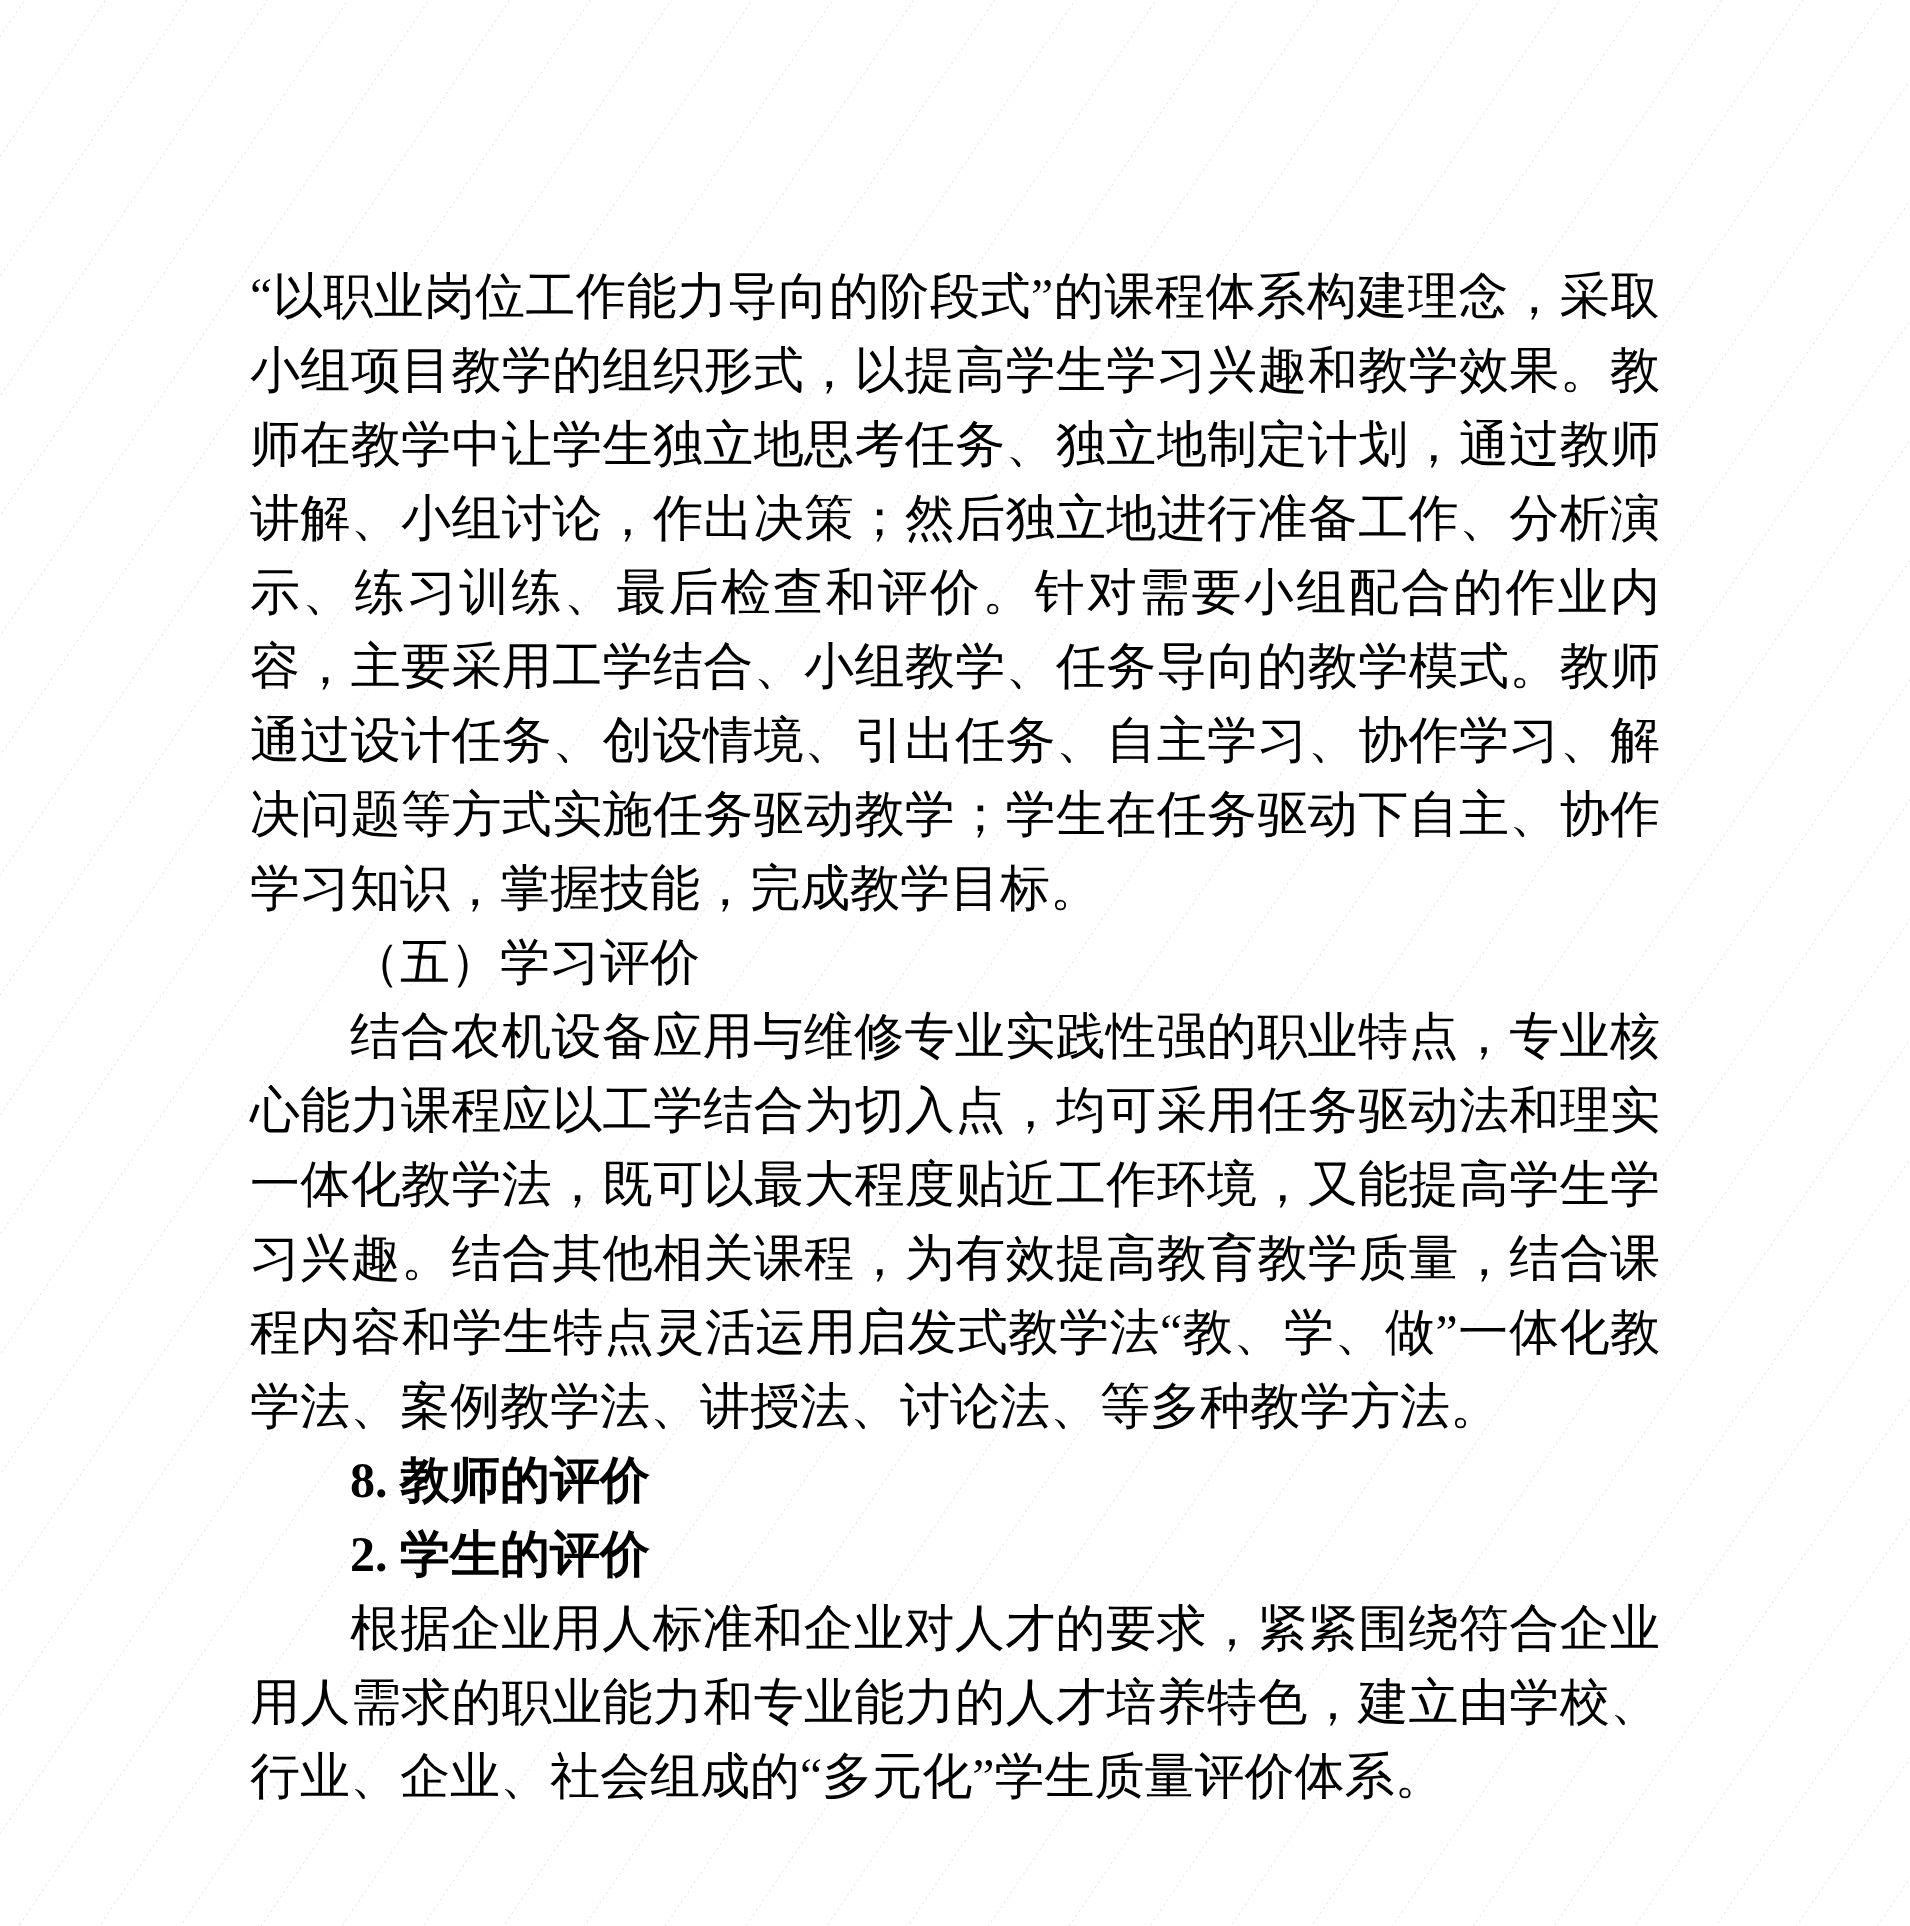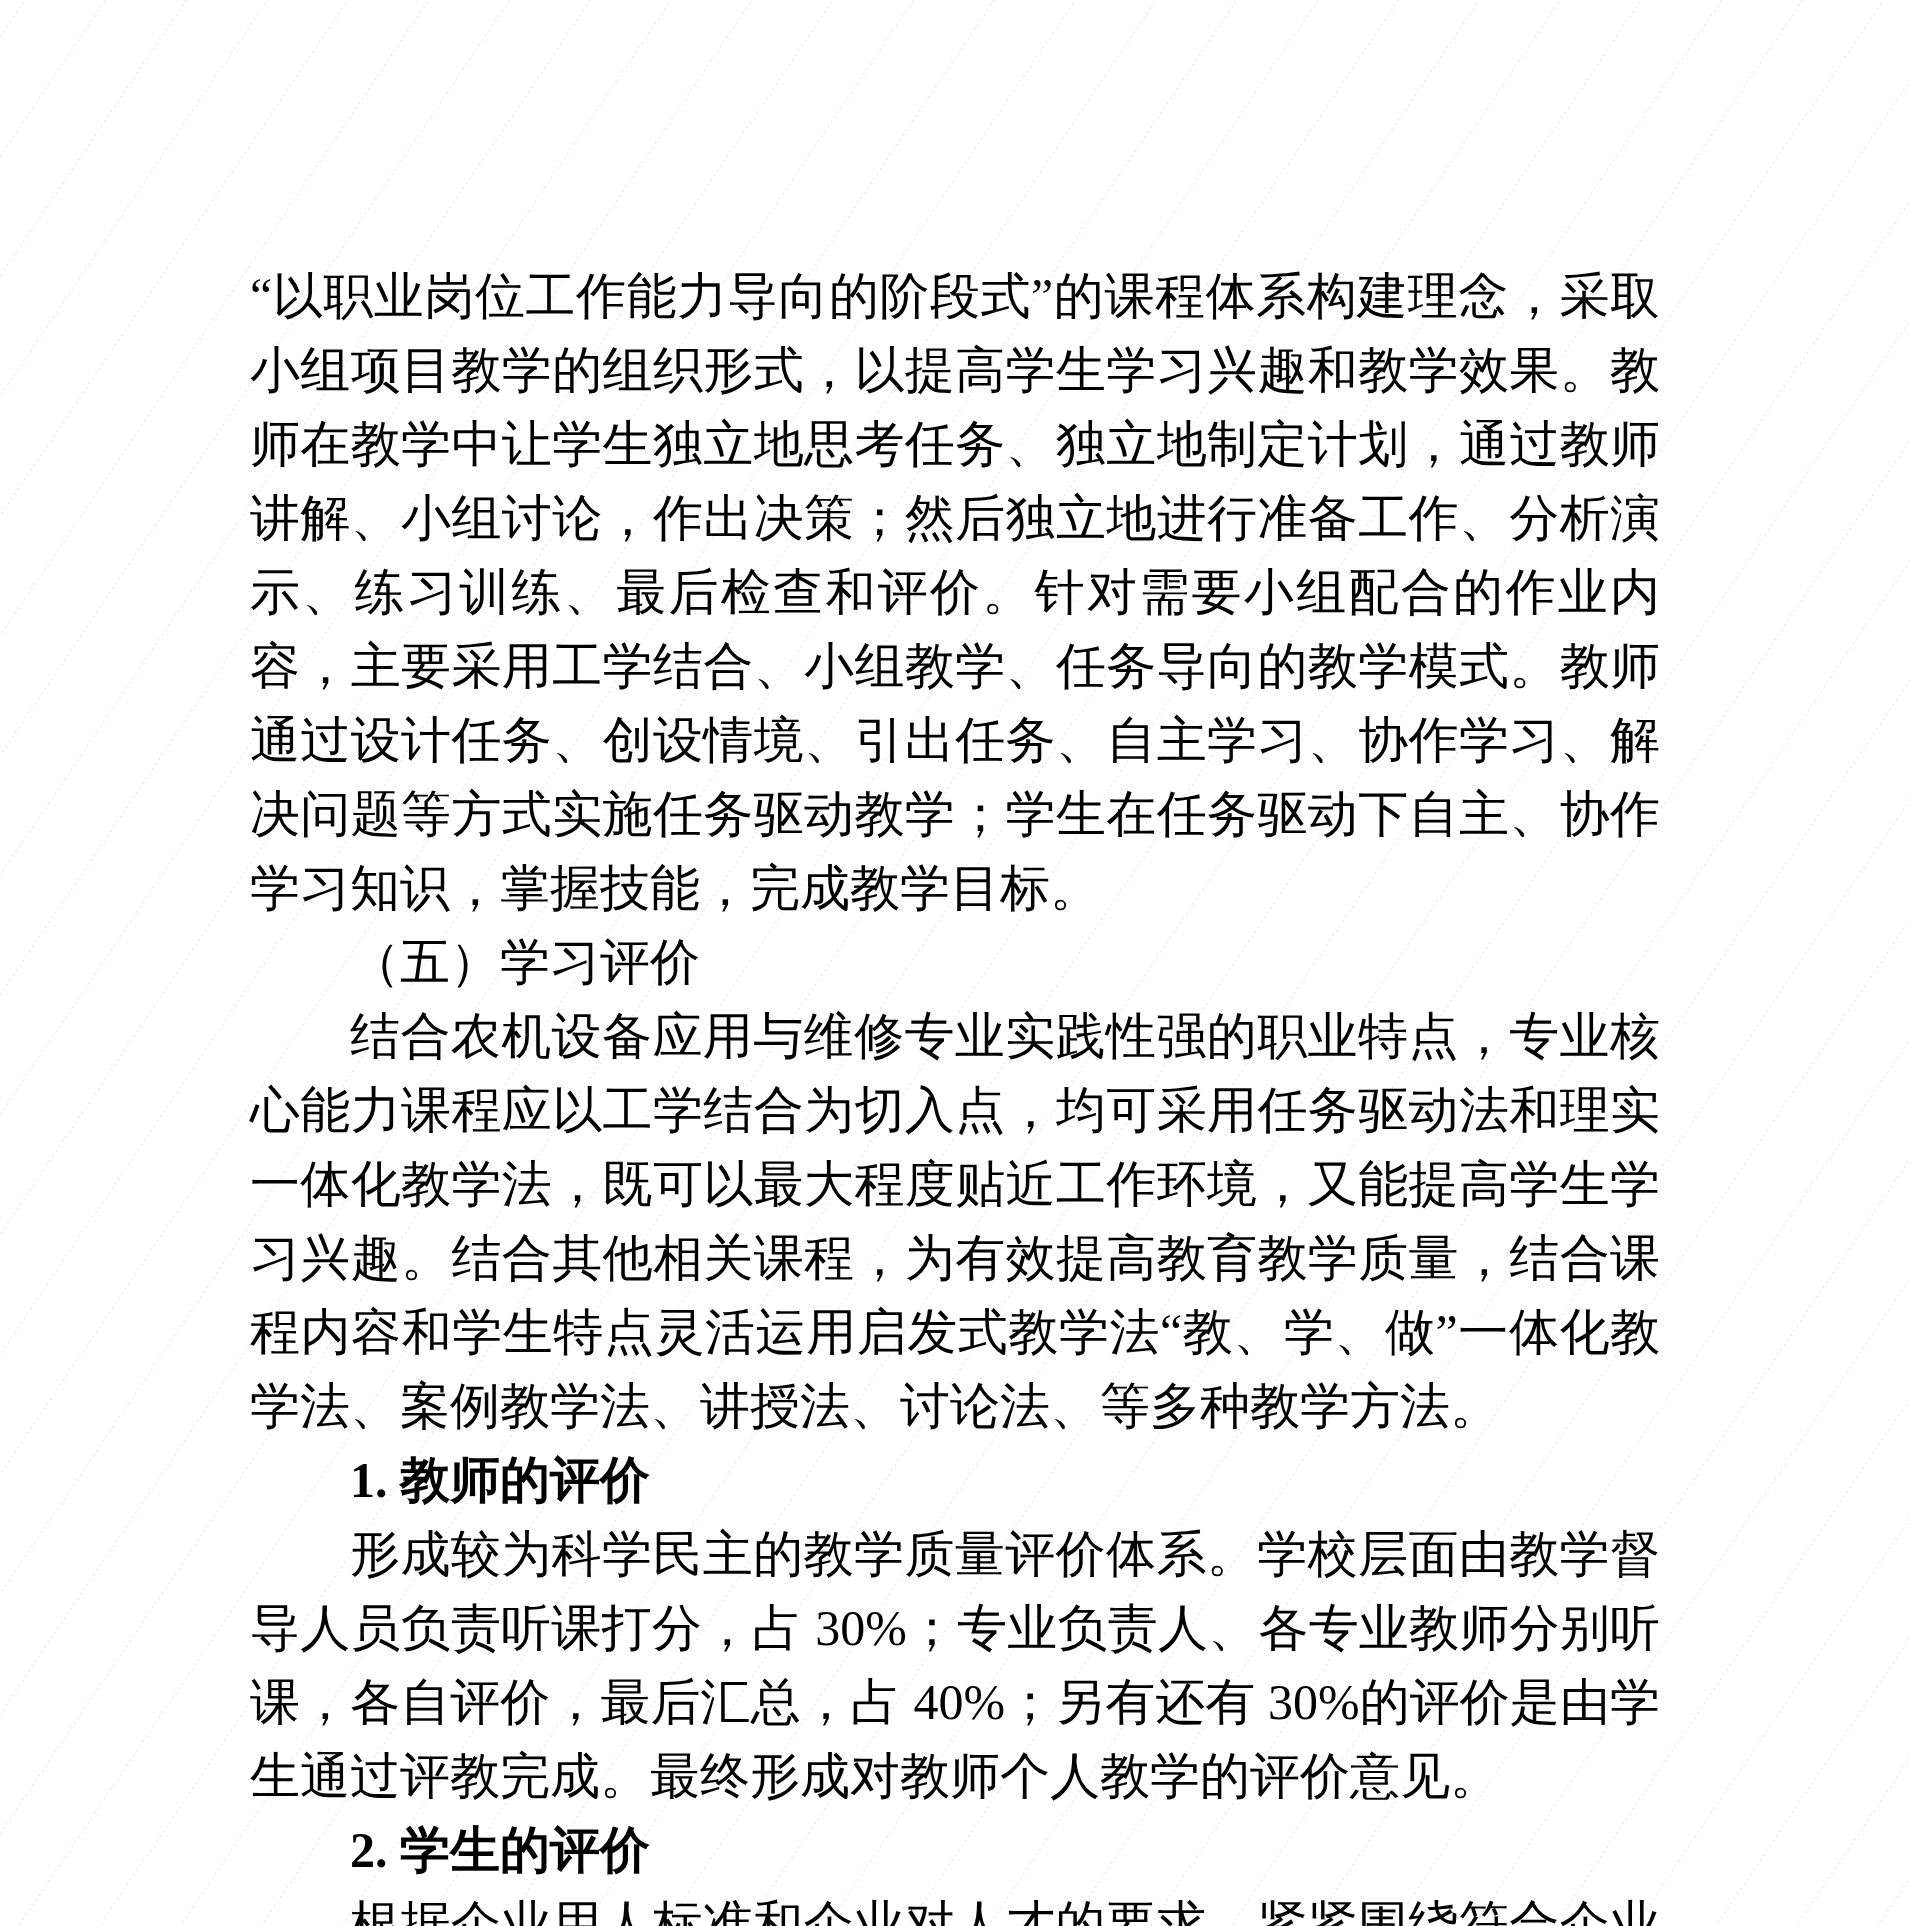--- a/index.html
+++ b/index.html
@@ -59,19 +59,18 @@
 </head>
 <body>
 
 <div class="texture-h"></div>
 <div class="texture-d"></div>
 
 <main class="content">
   <p class="body">“以职业岗位工作能力导向的阶段式”的课程体系构建理念，采取小组项目教学的组织形式，以提高学生学习兴趣和教学效果。教师在教学中让学生独立地思考任务、独立地制定计划，通过教师讲解、小组讨论，作出决策；然后独立地进行准备工作、分析演示、练习训练、最后检查和评价。针对需要小组配合的作业内容，主要采用工学结合、小组教学、任务导向的教学模式。教师通过设计任务、创设情境、引出任务、自主学习、协作学习、解决问题等方式实施任务驱动教学；学生在任务驱动下自主、协作学习知识，掌握技能，完成教学目标。</p>
   <p class="body indent">（五）学习评价</p>
   <p class="body indent">结合农机设备应用与维修专业实践性强的职业特点，专业核心能力课程应以工学结合为切入点，均可采用任务驱动法和理实一体化教学法，既可以最大程度贴近工作环境，又能提高学生学习兴趣。结合其他相关课程，为有效提高教育教学质量，结合课程内容和学生特点灵活运用启发式教学法“教、学、做”一体化教学法、案例教学法、讲授法、讨论法、等多种教学方法。</p>
-  <p class="heading indent">1. 教师的评价</p>
-  <p class="body indent">形成较为科学民主的教学质量评价体系。学校层面由教学督导人员负责听课打分，占 30%；专业负责人、各专业教师分别听课，各自评价，最后汇总，占 40%；另有还有 30%的评价是由学生通过评教完成。最终形成对教师个人教学的评价意见。</p>
+  <p class="heading indent">8. 教师的评价</p>
   <p class="heading indent">2. 学生的评价</p>
   <p class="body indent">根据企业用人标准和企业对人才的要求，紧紧围绕符合企业用人需求的职业能力和专业能力的人才培养特色，建立由学校、行业、企业、社会组成的“多元化”学生质量评价体系。</p>
 
 </main>
 
 
 </body></html>

